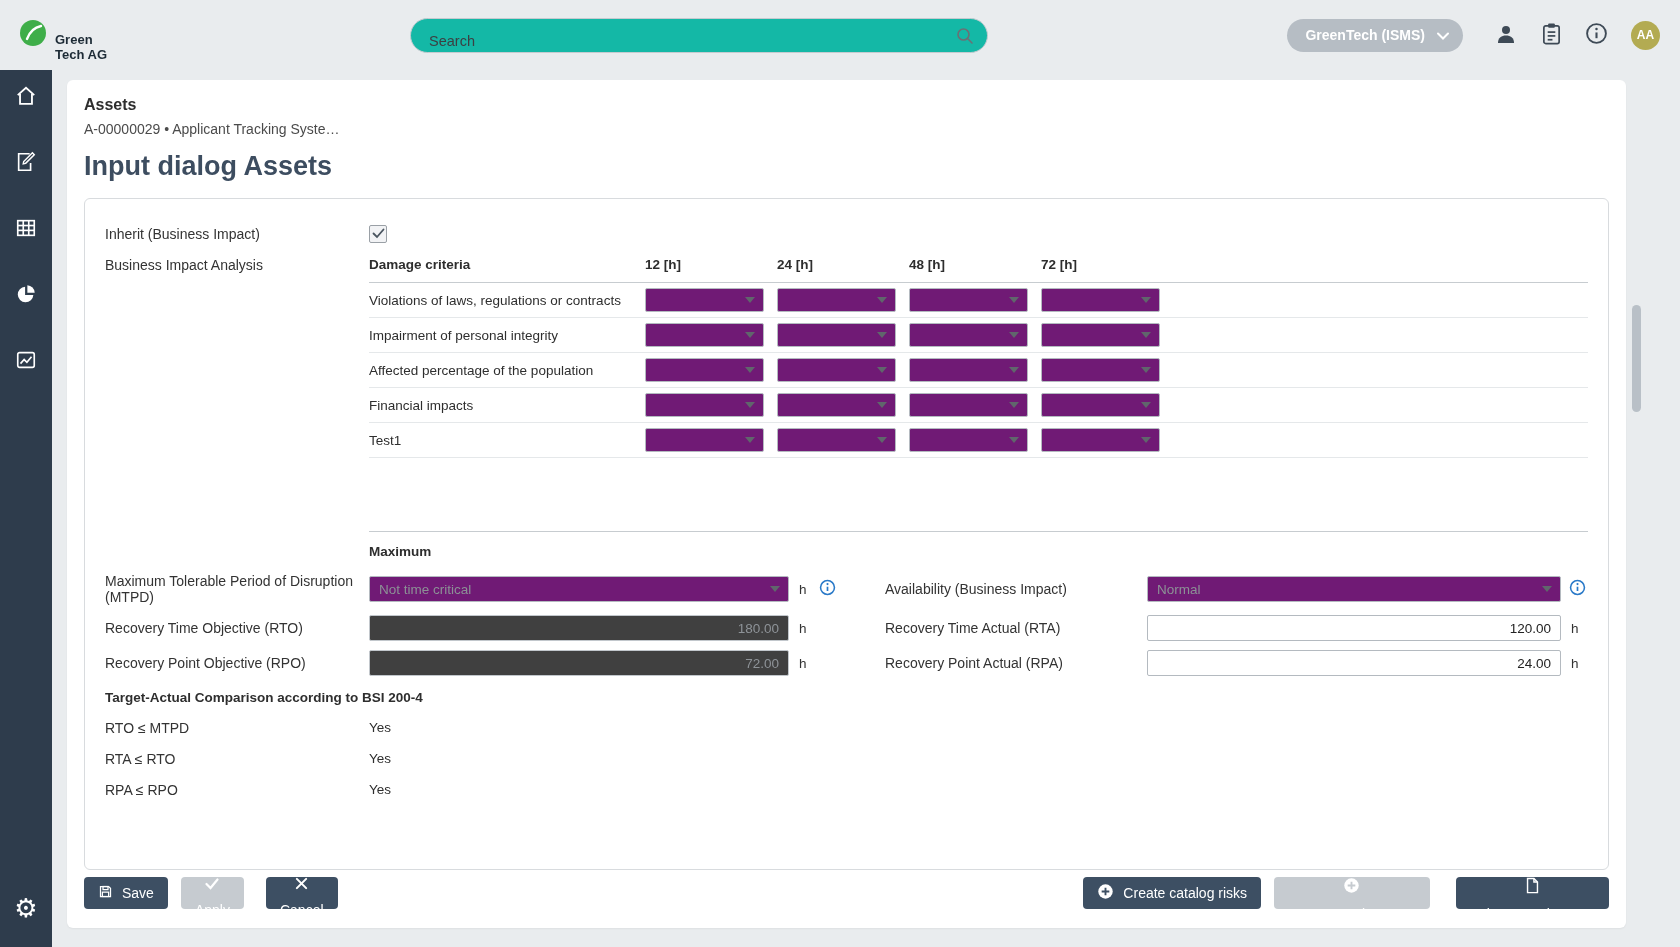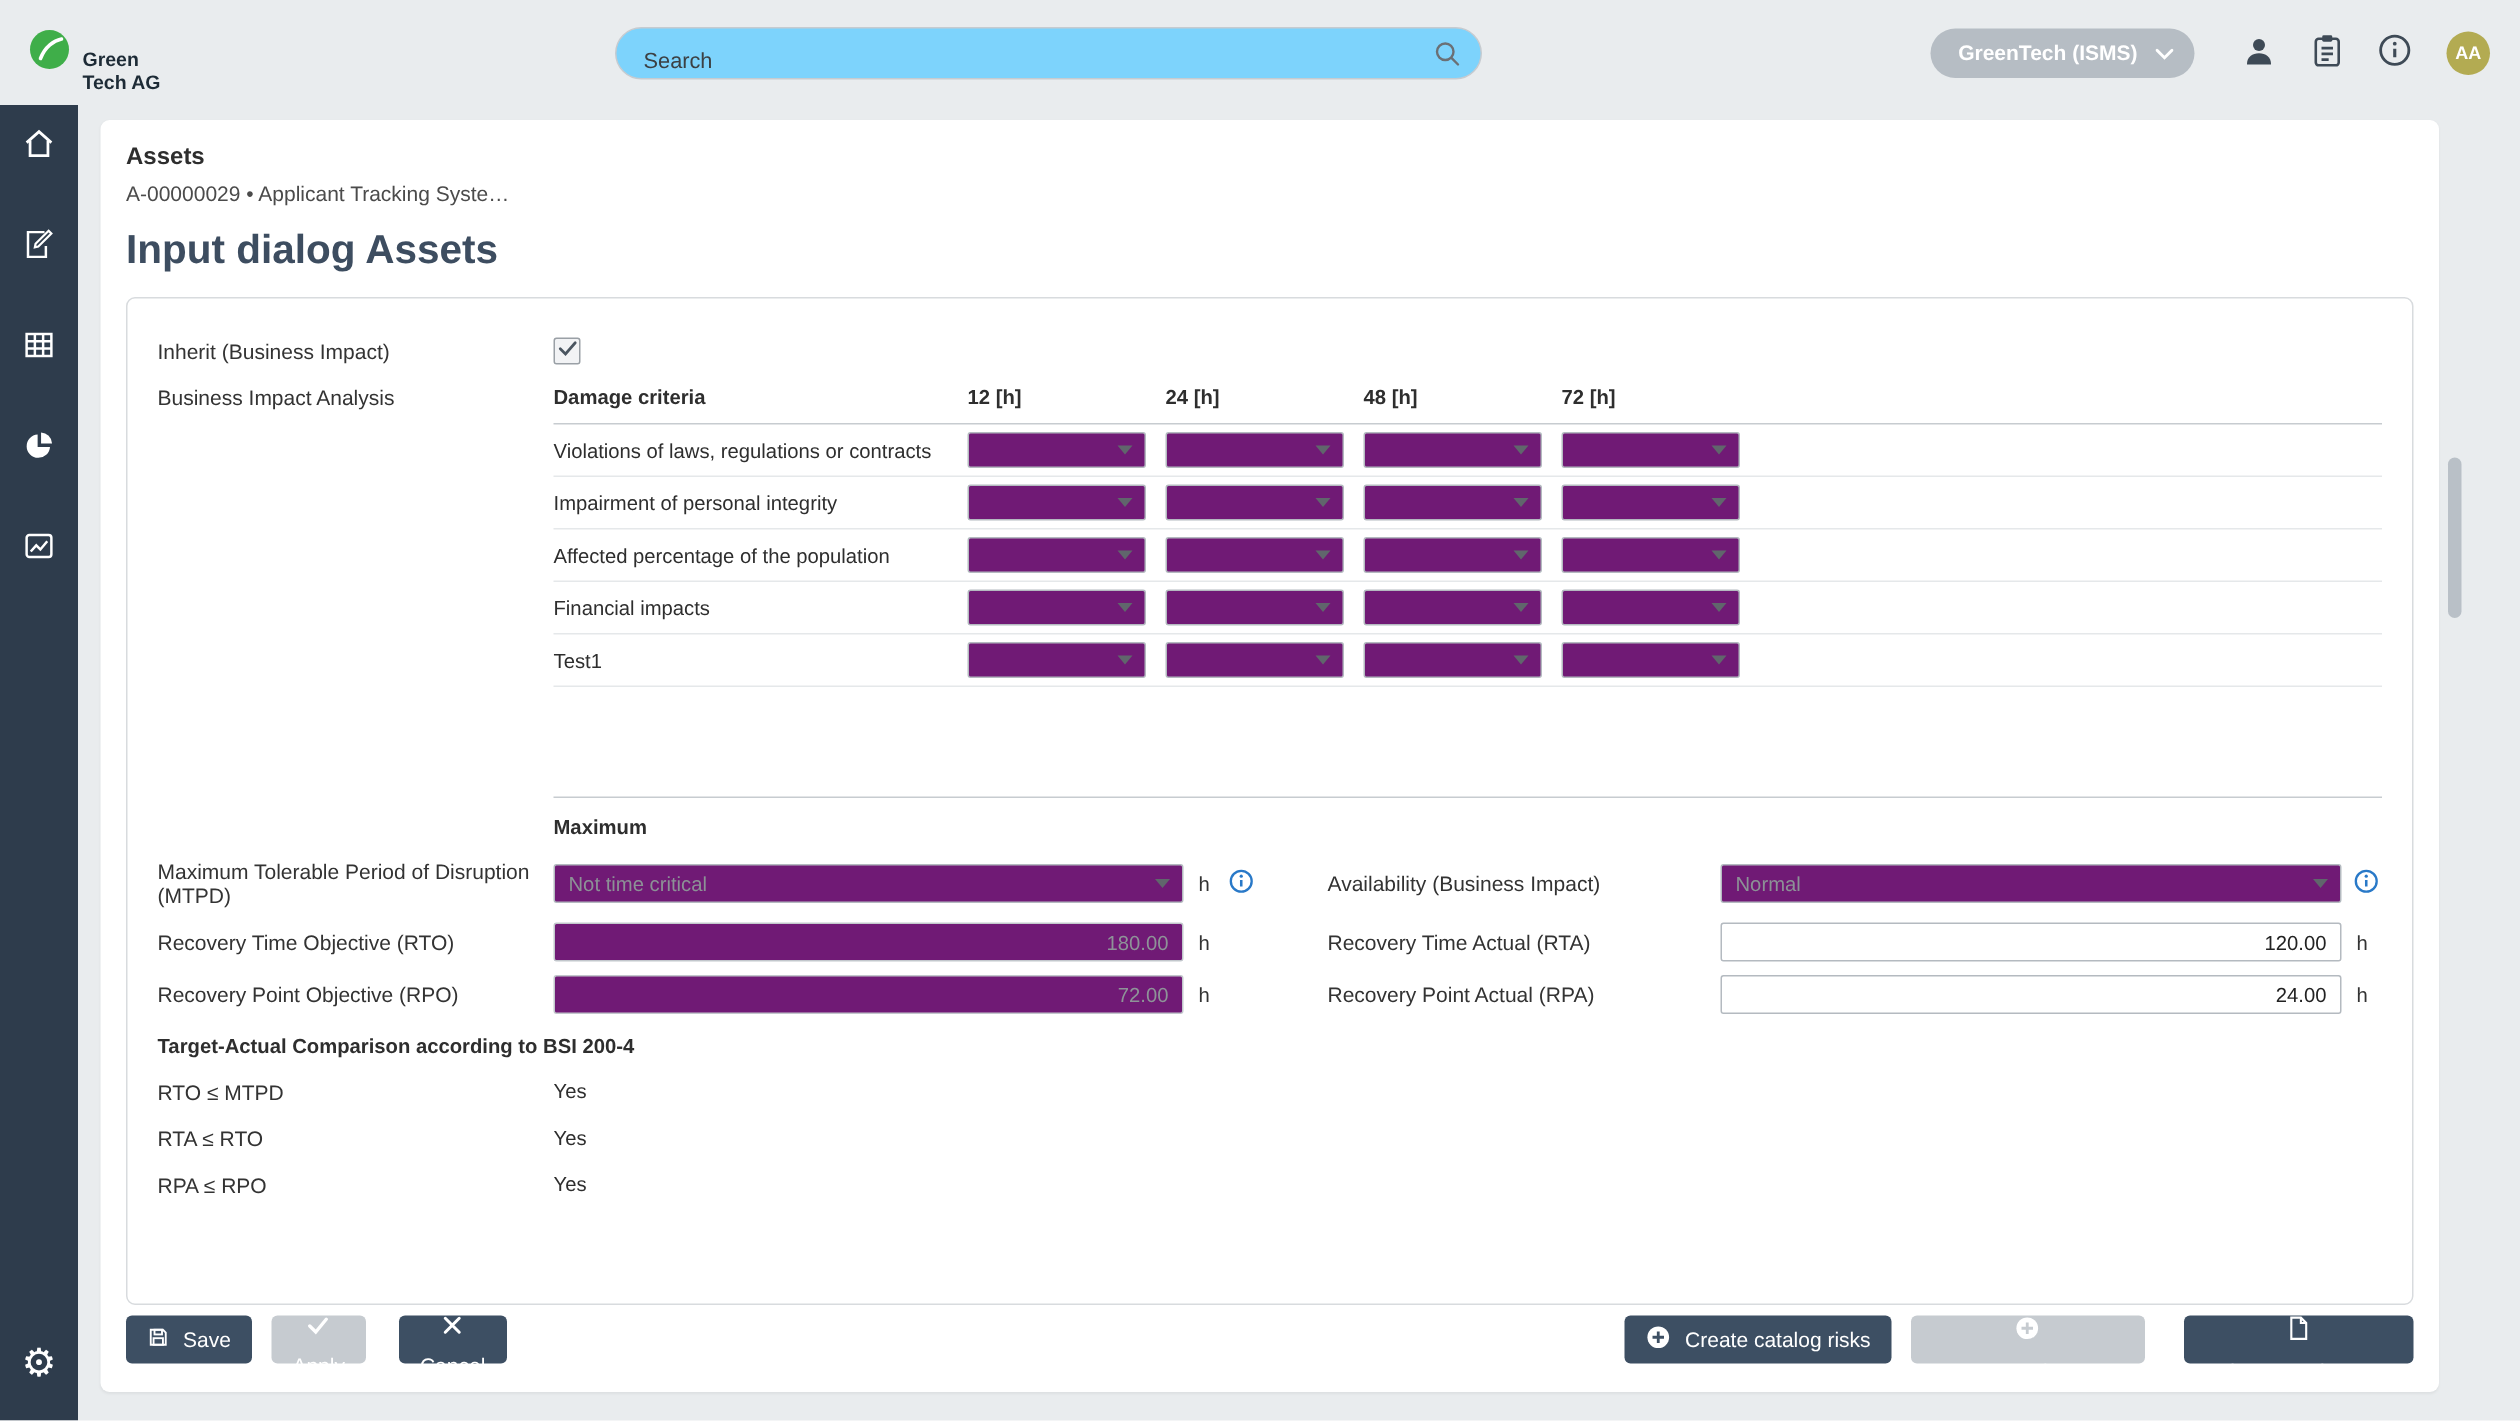--- a/index.html
+++ b/index.html
@@ -16,21 +16,21 @@
   
   .topbar {
     height:70px; flex:0 0 70px; display:flex; align-items:center;
     padding:0 20px 0 18px; background:#e9ecee;
   }
   .logo { display:flex; align-items:center; gap:7px; }
   .logo-text { font-size:13px; font-weight:bold; color:#1d2b36; line-height:1.1;margin-top:25px; }
   .search-wrap { margin-left:303px; position:relative; width:578px; }
   .search-input {
     width:578px; height:35px; border-radius:18px; border:1px solid #c6cbd0;
-    background:#7dd3fc; padding:12px 44px 0 18px; font-size:14.5px; color:#333;
+    background:#14b8a6; padding:12px 44px 0 18px; font-size:14.5px; color:#333;
     font-family:"Liberation Sans",sans-serif; outline:none;
   }
   .search-input::placeholder { color:#3c4043; opacity:1; }
   .search-icon { position:absolute; right:13px; top:8px; }
   .top-right { margin-left:auto; display:flex; align-items:center; gap:23px; }
   .org-btn {
     height:33px; background:#b6bdc4; color:#fff; font-weight:bold; font-size:14px;
     border:none; border-radius:17px; padding:0 14px 0 18px; display:flex;
     align-items:center; gap:12px; margin-right:8px; cursor:pointer;
     font-family:"Liberation Sans",sans-serif;
@@ -108,21 +108,21 @@
   
   .field-row { display:flex; align-items:center; }
   .fl { width:780px; flex:0 0 780px; display:flex; align-items:center; }
   .fr { display:flex; align-items:center; }
   .fr-label { width:262px; flex:0 0 262px; font-size:14px; color:#333; padding-right:16px; }
   .num-input {
     width:420px; height:26px; border:1px solid #b4bac0; border-radius:2px;
     text-align:right; padding:0 9px; font-size:13.5px; color:#222; background:#fff;
     font-family:"Liberation Sans",sans-serif; outline:none;
   }
-  .num-input:disabled { background:#701a75; color:#8e9398; border-color:#c2c7cc;padding-left:28px; }
+  .num-input:disabled { background:#404040; color:#8e9398; border-color:#c2c7cc;padding-left:28px; }
   .fr .num-input, .fr .select-box.wide { width:414px; }
   .unit { margin-left:10px; font-size:13.5px; color:#333; width:12px; flex:0 0 12px; }
   .info-btn { margin-left:8px; background:none; border:none; display:flex; cursor:pointer; padding:0; }
 
   .bsi-header { margin-top:14px; font-weight:bold; font-size:13.5px; color:#2e2e2e; }
   .comp-row { display:flex; margin-top:15px; font-size:13.5px; }
   .comp-value { font-size:13.5px; color:#2e2e2e; }
 
   
   .panel-footer { position:absolute; left:17px; right:17px; bottom:19px; display:flex; align-items:center; }

